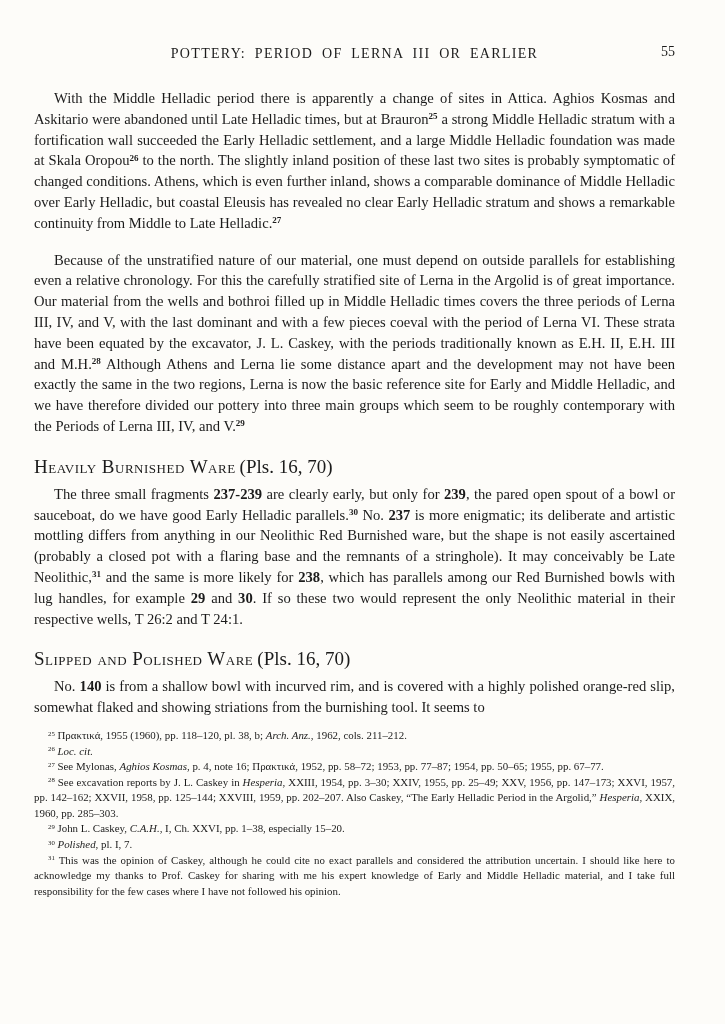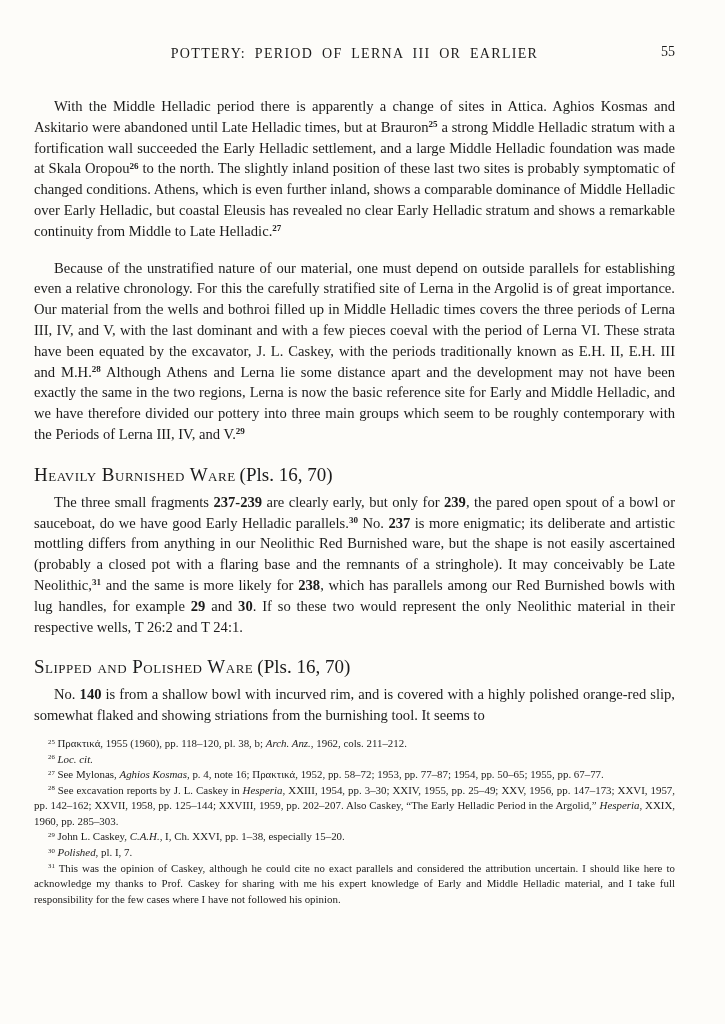--- a/index.html
+++ b/index.html
@@ -11,21 +11,21 @@
   }
   
   .running-head{position:relative;text-align:center;height:20px;}
   .rh-title{font-size:14px;letter-spacing:1.3px;word-spacing:4px;}
   .rh-page{position:absolute;right:0;top:0;font-size:14px;}
   
   .body-para{
     margin:0;font-size:14.6px;line-height:20.8px;
     text-align:justify;text-indent:20px;
   }
-  .para-intro{margin-top:32px;}
+  .para-intro{margin-top:24px;}
   .para-chron{margin-top:16px;}
   .para-ware{margin-top:6px;}
   sup{font-size:0.62em;line-height:0;vertical-align:baseline;position:relative;top:-0.5em;font-weight:bold;}
   .footnote sup{font-weight:normal;}
   b{font-weight:bold;}
   i{font-style:italic;}
   
   .section-head{
     margin:42px 0 0 0;text-align:center;font-size:14.5px;font-weight:normal;
     letter-spacing:1px;

